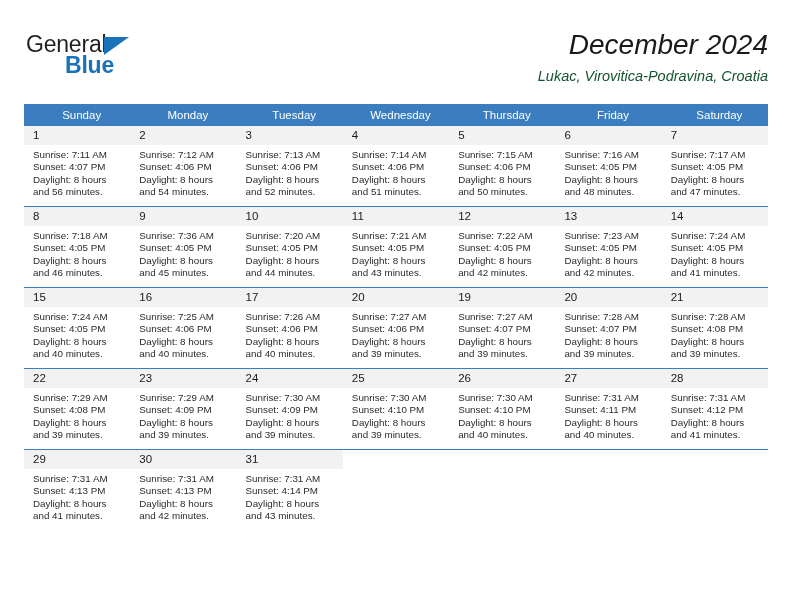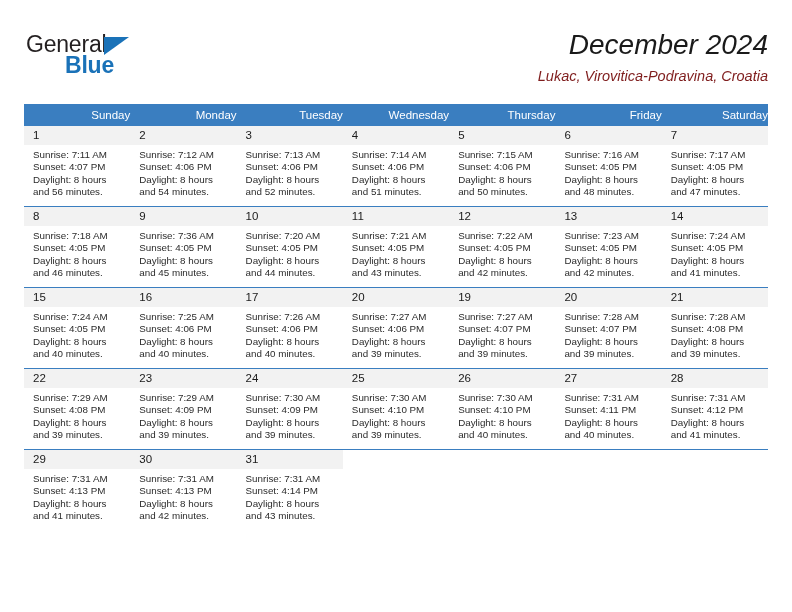--- a/index.html
+++ b/index.html
@@ -79,41 +79,41 @@
     font-size: 28px;
     font-weight: 400;
     color: #1a1a1a;
     line-height: 34px;
     white-space: nowrap;
   }
   .cal-subtitle {
     margin-top: 5px;
     font-size: 14.5px;
     font-weight: 400;
-    color: #7f1d1d;
+    color: #14532d;
     line-height: 18px;
     white-space: nowrap;
   }
 
   
   .calendar {
     position: absolute;
     left: 24px;
     top: 104px;
     width: 744px;
     border-collapse: collapse;
     table-layout: fixed;
   }
 
   .calendar th {
     background: #3a7ec0;
     color: #ffffff;
     font-size: 11.5px;
     font-weight: 400;
-    text-align: right;
+    text-align: center;
     padding: 5px 0 5px 9px;
     height: 12px;
     border: none;
   }
 
   .calendar td {
     width: 106.28px;
     vertical-align: top;
     padding: 0;
     border: none;

